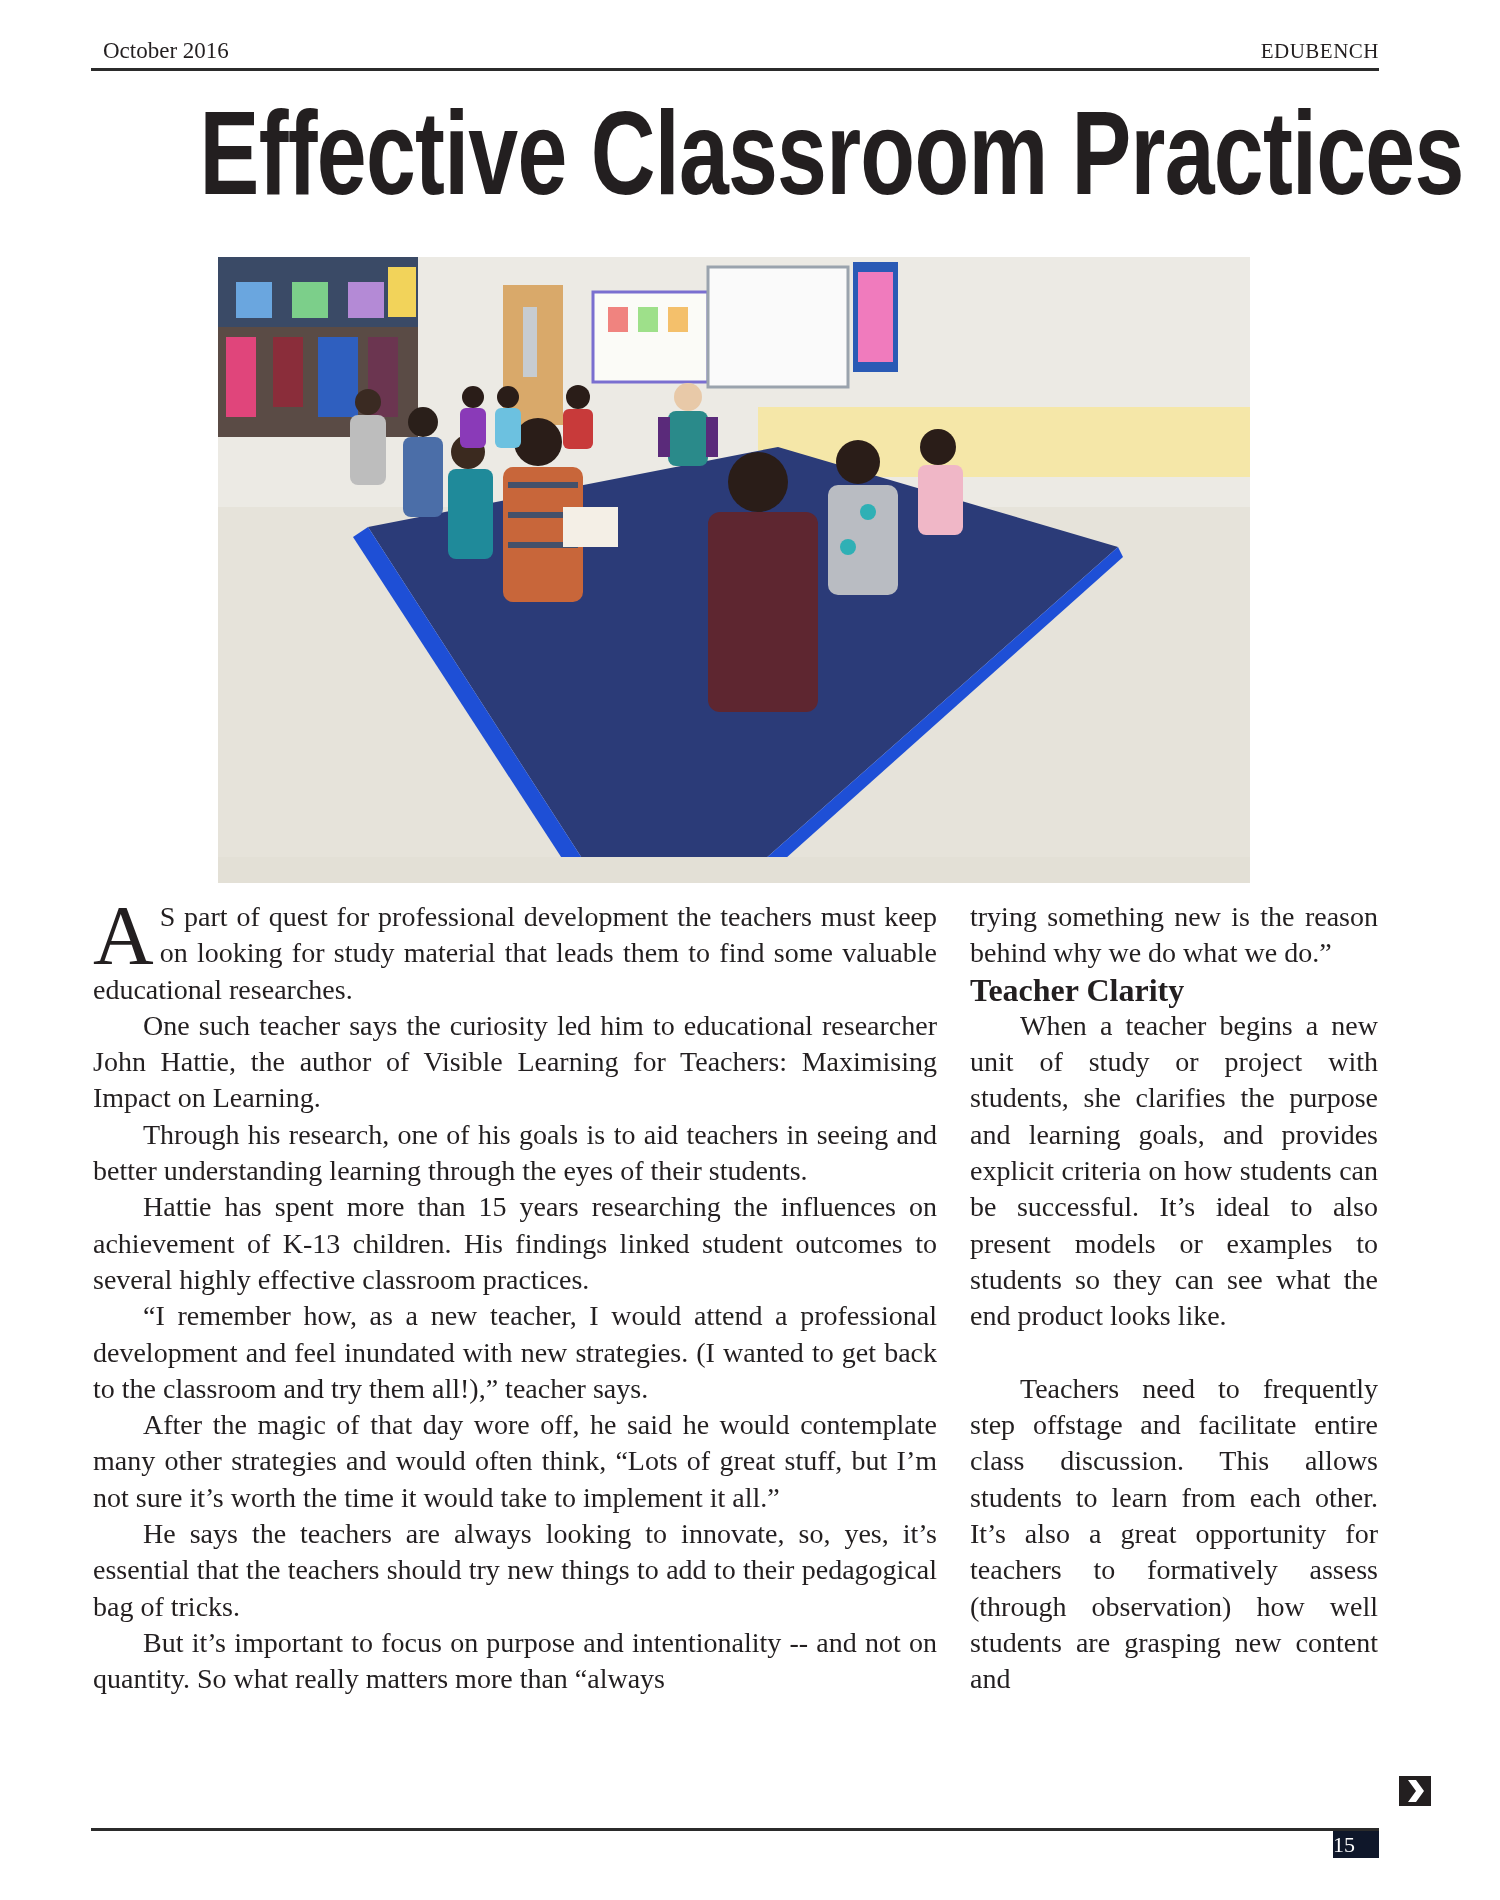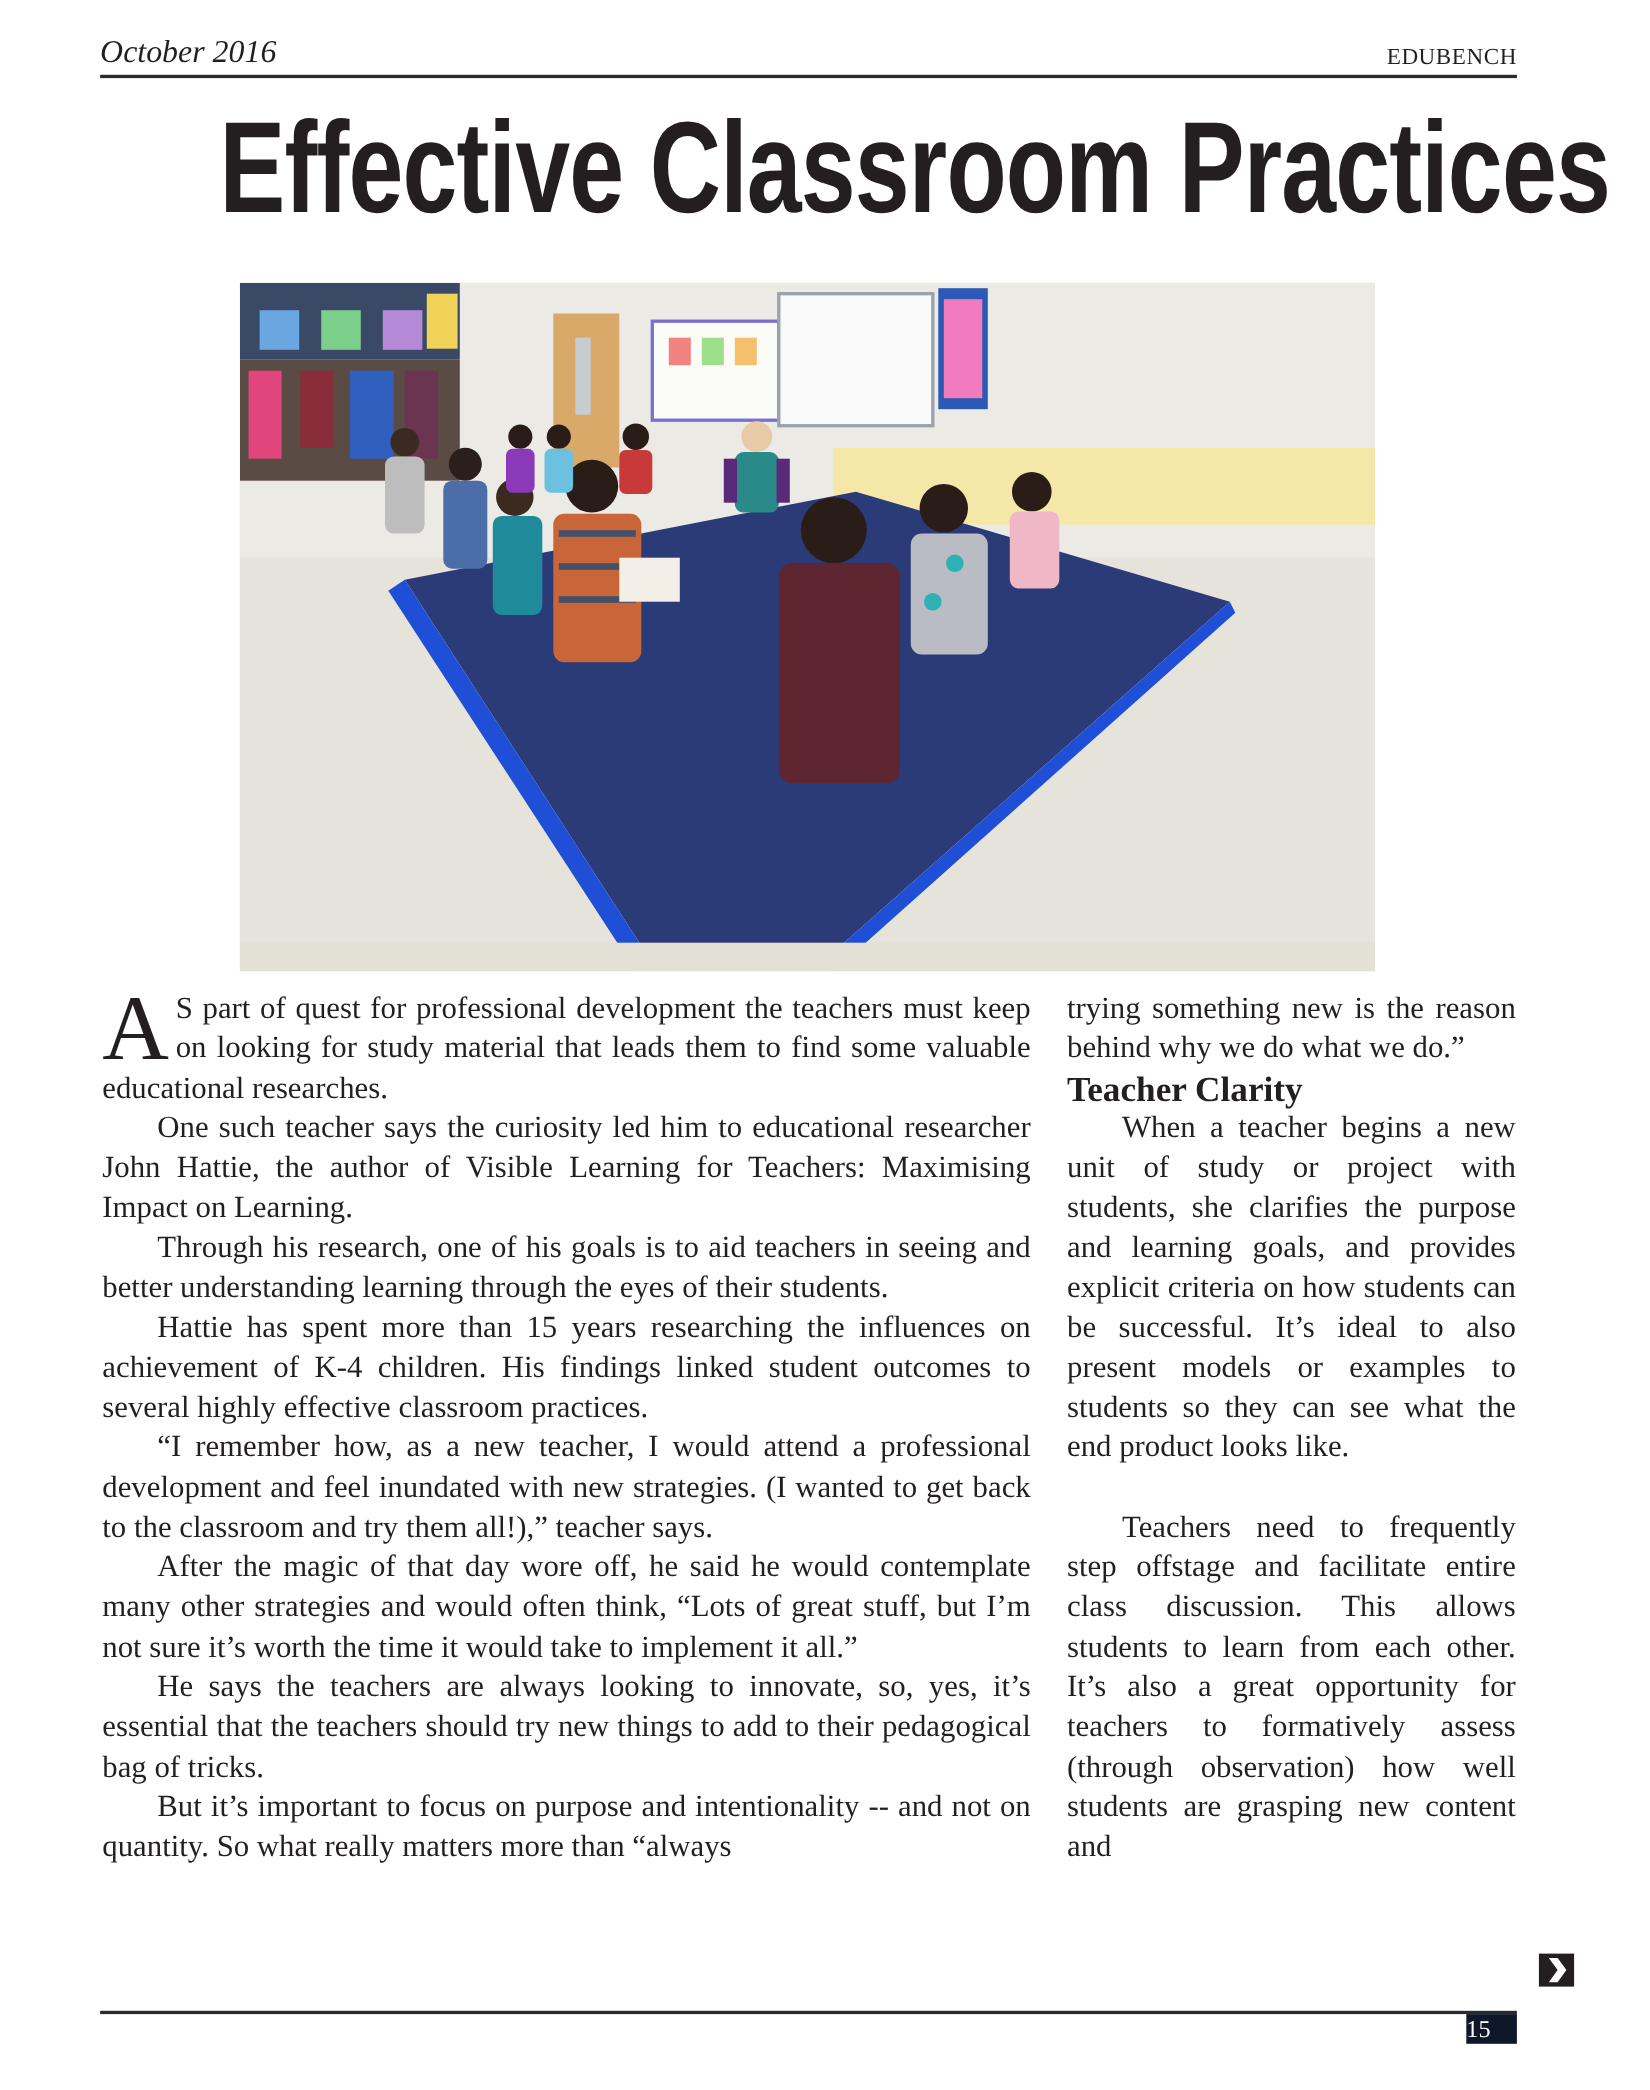--- a/index.html
+++ b/index.html
@@ -1,20 +1,20 @@
 <!DOCTYPE html>
 <html><head>
 <meta charset="utf-8">
 <style>
   html, body { margin: 0; padding: 0; background: #ffffff; }
   body { width: 1500px; height: 1900px; position: relative; overflow: hidden; color: #231f20; }
   .serif { font-family: "Liberation Serif", "DejaVu Serif", serif; }
 
   .header { position: absolute; left: 91px; top: 34px; width: 1288px; height: 34px; border-bottom: 3px solid #2b2b2b; }
-  .header .date { position: absolute; left: 0; bottom: 4px; font-size: 29px; font-style: italic; }
+  .header .date { position: absolute; left: 12px; bottom: 4px; font-size: 23px; }
   .header .pub { position: absolute; right: 0; bottom: 4px; font-size: 21px; letter-spacing: 0.5px; }
 
   .title-wrap { position: absolute; left: 0; top: 96px; width: 1500px; height: 115px; text-align: center; overflow: visible; }
   .title { display: inline-block; font-family: "Liberation Sans", "DejaVu Sans", sans-serif; font-weight: bold; font-size: 118px; line-height: 115px; letter-spacing: -1px; transform: scaleX(0.76); transform-origin: center; color: #231f20; white-space: nowrap; }
 
   .photo { position: absolute; left: 218px; top: 257px; width: 1032px; height: 626px; overflow: hidden; background: #e9e6de; }
 
   .col { position: absolute; top: 899px; font-family: "Liberation Serif", "DejaVu Serif", serif; font-size: 28px; line-height: 36.3px; text-align: justify; color: #231f20; }
   .col-left { left: 93px; width: 844px; }
   .col-right { left: 970px; width: 408px; }
@@ -112,21 +112,21 @@
       <rect x="277" y="151" width="26" height="40" rx="6" fill="#6cc1e0"></rect>
 
     <rect x="0" y="600" width="1032" height="26" fill="#e3e0d6"></rect>
   </svg>
 </div>
 
 <div class="col col-left">
   <p class="first"><span class="dropcap">A</span><span>S part of quest for professional development the teachers must keep on looking for study material that leads them to find some valuable educational researches.</span></p>
   <p>One such teacher says the curiosity led him to educational researcher John Hattie, the author of Visible Learning for Teachers: Maximising Impact on Learning.</p>
   <p>Through his research, one of his goals is to aid teachers in seeing and better understanding learning through the eyes of their students.</p>
-  <p>Hattie has spent more than 15 years researching the influences on achievement of K-4 children. His findings linked student outcomes to several highly effective classroom practices.</p>
+  <p>Hattie has spent more than 15 years researching the influences on achievement of K-13 children. His findings linked student outcomes to several highly effective classroom practices.</p>
   <p>“I remember how, as a new teacher, I would attend a professional development and feel inundated with new strategies. (I wanted to get back to the classroom and try them all!),” teacher says.</p>
   <p>After the magic of that day wore off, he said he would contemplate many other strategies and would often think, “Lots of great stuff, but I’m not sure it’s worth the time it would take to implement it all.”</p>
   <p>He says the teachers are always looking to innovate, so, yes, it’s essential that the teachers should try new things to add to their pedagogical bag of tricks.</p>
   <p>But it’s important to focus on purpose and intentionality -- and not on quantity. So what really matters more than “always</p>
 </div>
 
 <div class="col col-right">
   <p class="noindent">trying something new is the reason behind why we do what we do.”</p>
   <h3>Teacher Clarity</h3>
   <p>When a teacher begins a new unit of study or project with students, she clarifies the purpose and learning goals, and provides explicit criteria on how students can be successful. It’s ideal to also present models or examples to students so they can see what the end product looks like.</p>

